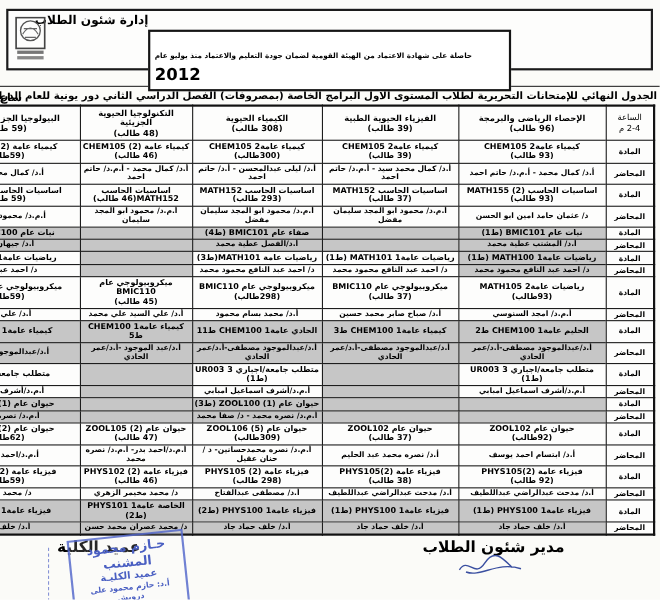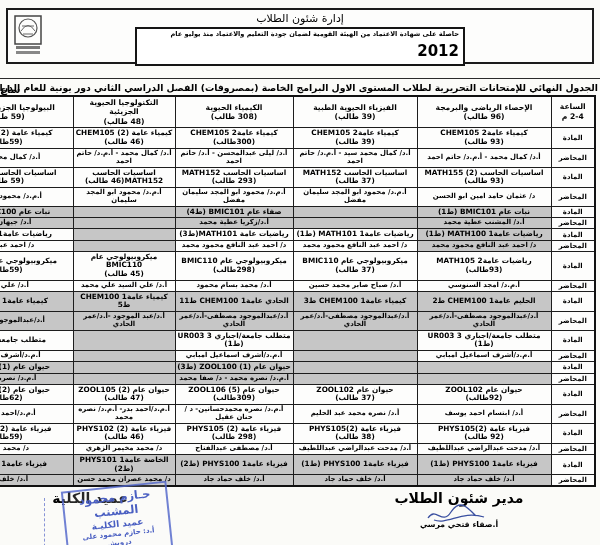--- a/index.html
+++ b/index.html
@@ -7,24 +7,24 @@
     width:600px;height:545px;overflow:hidden;background:#fbfbf8;
     font-family:"DejaVu Sans",sans-serif;color:#000;position:relative;
   }
   .page{width:600px;height:545px;position:relative;overflow:hidden;direction:rtl;}
 
   
   .top-box{
     margin:8px 6px 0 6px;border:2.5px solid #1b1b1b;height:52px;position:relative;
     background:#fdfdfc;
   }
-  .dept-title{text-align:center;font-weight:normal;font-size:11px;margin-top:2px;letter-spacing:.3px;}
+  .dept-title{text-align:left;font-weight:bold;font-size:11px;margin-top:2px;letter-spacing:.3px;padding-left:24px;}
   .accred-box{
     width:318px;margin:2px auto 0 auto;border:2px solid #151515;background:#fff;
-    text-align:right;font-size:6.6px;font-weight:bold;padding:1px 4px 2px 4px;line-height:1.5;
+    text-align:left;font-size:6.6px;font-weight:bold;padding:18px 4px 2px 4px;line-height:1.5;
   }
   .accred-year{font-size:15px;font-weight:bold;vertical-align:middle;letter-spacing:.5px;}
   .logo{position:absolute;left:6px;top:5px;width:34px;height:42px;}
 
   .edge-note{position:absolute;left:0px;top:84px;font-weight:bold;font-size:10px;direction:rtl;}
   .rule{border-top:1.3px solid #2a2a2a;margin:14px 0 0 0;}
 
   
   .main-title{
     font-weight:bold;font-size:9.3px;white-space:nowrap;overflow:hidden;
@@ -35,21 +35,21 @@
   .tbl-wrap{margin:0 4px 0 0;overflow:visible;}
   table.grid{
     border-collapse:collapse;table-layout:fixed;width:660px;direction:rtl;
     background:#fdfdfc;border:2.2px solid #111;
   }
   table.grid th,table.grid td{
     border:1.1px solid #1d1d1d;text-align:center;vertical-align:middle;
     padding:1px 1px;overflow:hidden;
   }
   th.prog{font-size:7.6px;font-weight:bold;line-height:1.25;padding:2px 0;}
-  th.time{font-size:7.6px;font-weight:bold;line-height:1.3;}
+  th.time{font-size:7.6px;font-weight:normal;line-height:1.3;}
   td.lbl{font-size:6.9px;font-weight:bold;padding:0;}
   td.subj{font-size:7.3px;font-weight:bold;line-height:1.18;white-space:pre-line;}
   td.lect{font-size:6.9px;font-weight:bold;line-height:1.15;border-bottom-width:2px;}
   tr.subj-row td{border-bottom-width:.8px;}
   .sh{background:#c6c6c6;}
   thead th{border-bottom-width:2px;}
 
   
   .signs{position:relative;height:58px;margin:3px 10px 0 10px;}
   .sig-block{position:absolute;text-align:center;}
@@ -177,21 +177,21 @@
             <td class="subj sh">نبات عام BMIC101 (ط1)</td>
             <td class="subj sh"></td>
             <td class="subj sh">صفاء عام BMIC101 (ط4)</td>
             <td class="subj sh"></td>
             <td class="subj sh">نبات عام BMIC100 (ط1)</td>
           </tr>
           <tr>
             <td class="lbl">المحاضر</td>
             <td class="lect sh">أ.د/ المشنب عطية محمد</td>
             <td class="lect sh"></td>
-            <td class="lect sh">أ.د/زكريا عطية محمد</td>
+            <td class="lect sh">أ.د/الفصل عطية محمد</td>
             <td class="lect sh"></td>
             <td class="lect sh">أ.د/ جيهان محمد</td>
           </tr>
           <tr class="subj-row">
             <td class="lbl">المادة</td>
             <td class="subj sh">رياضيات عامة1 MATH100 (ط1)</td>
             <td class="subj">رياضيات عامة1 MATH101 (ط1)</td>
             <td class="subj">رياضيات عامة MATH101(ط3)</td>
             <td class="subj sh"></td>
             <td class="subj">رياضيات عامة1 MATH101</td>
@@ -331,26 +331,25 @@
             <td class="lect sh">د/ محمد عصران محمد حسن</td>
             <td class="lect sh">أ.د/ خلف حماد</td>
           </tr>
         </tbody>
     </table>
   </div>
 
   <div class="signs">
     <div class="dash-line"></div>
 
-    <div class="sig-block" style="right:56px;width:150px;">
+    <div class="sig-block" style="right:66px;width:150px;">
       <div class="sig-title">مدير شئون الطلاب</div>
       <svg class="sig-svg" width="70" height="24" viewBox="0 0 70 24">
         <path d="M4,14 C12,2 18,22 27,8 S44,4 52,12 M10,16 C24,21 38,6 60,13" stroke="#3a4fa0" stroke-width="1.3" fill="none"></path>
       </svg>
-      <div class="sig-name">أ.صفاء فتحي مرسي</div>
     </div>
 
 
     <div class="sig-block" style="right:420px;width:160px;">
       <div class="sig-title">عميد الكلية</div>
       <div class="stamp">
         <div class="s1">حـازم محمود المشنب</div>
         <div class="s2">عميد الكليـة</div>
         <div class="s3">أ.د: حازم محمود على درويش</div>
       </div>

